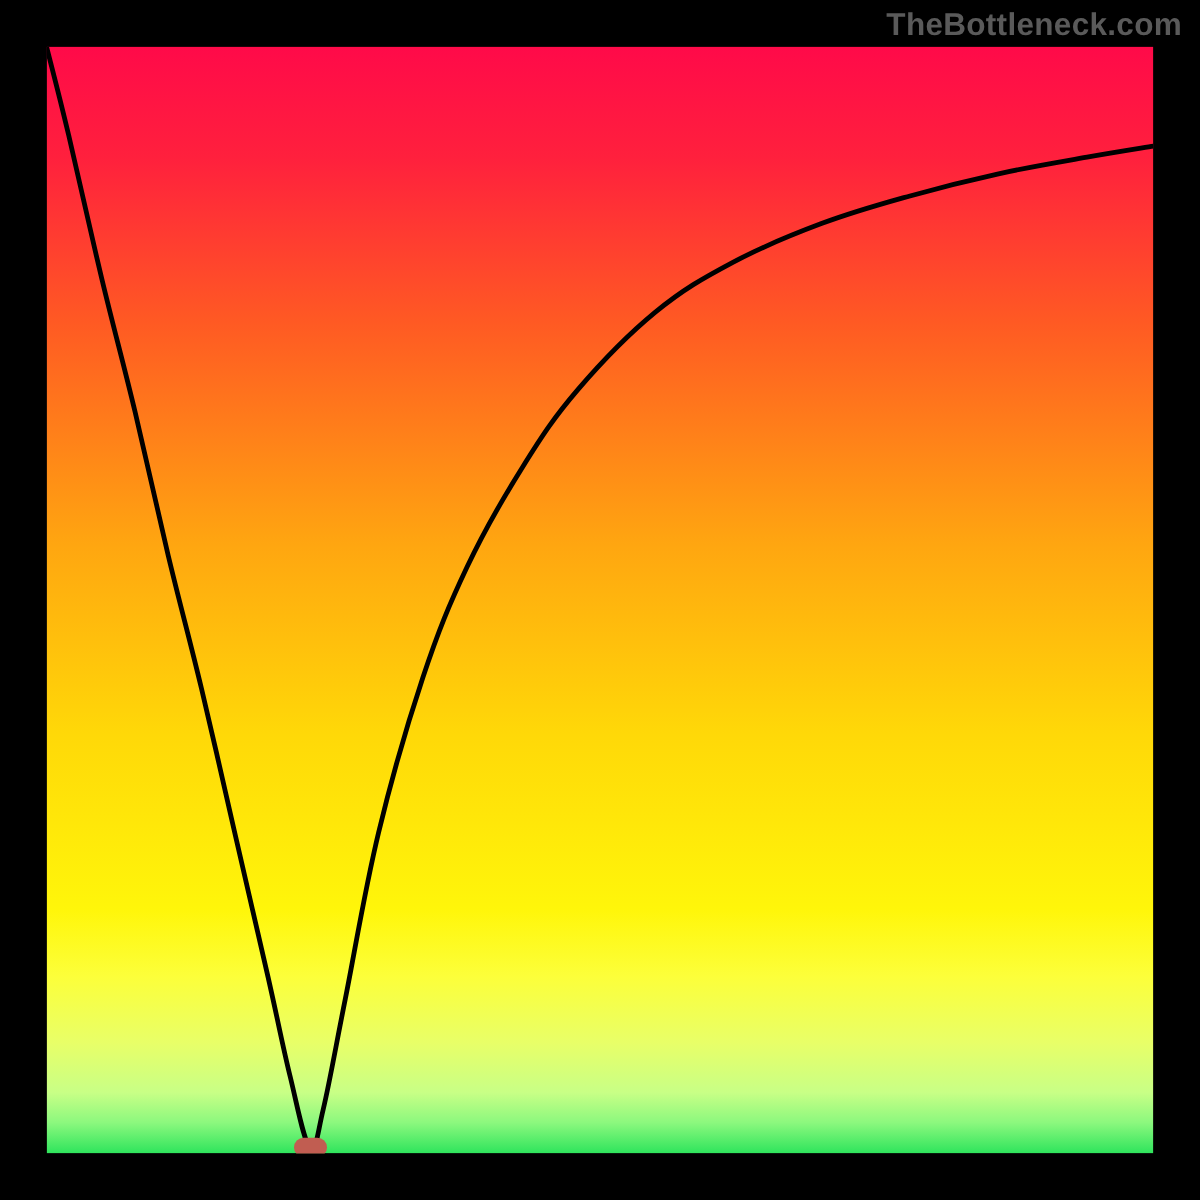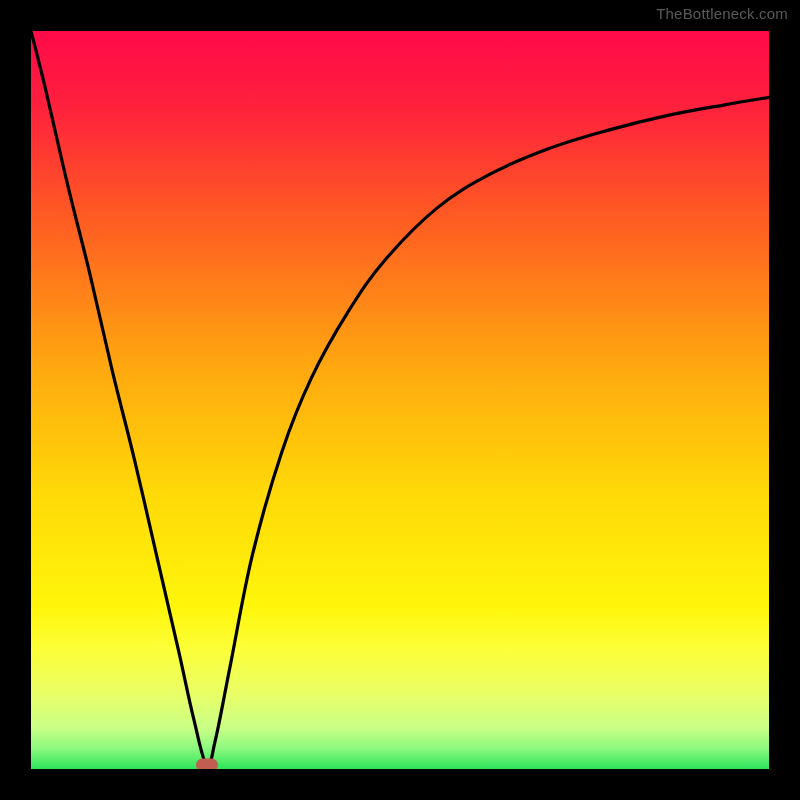--- a/index.html
+++ b/index.html
@@ -21,22 +21,22 @@
   }
   .gradient-bg {
     position: absolute;
     inset: 0;
   }
   .watermark {
     position: absolute;
     top: 5px;
     right: 12px;
     color: #5a5a5a;
-    font-size: 15px;
-    font-weight: 400;
+    font-size: 21px;
+    font-weight: 700;
     letter-spacing: 0.2px;
   }
   svg.curve {
     position: absolute;
     inset: 0;
   }
   .marker {
     position: absolute;
     width: 22px;
     height: 13px;

